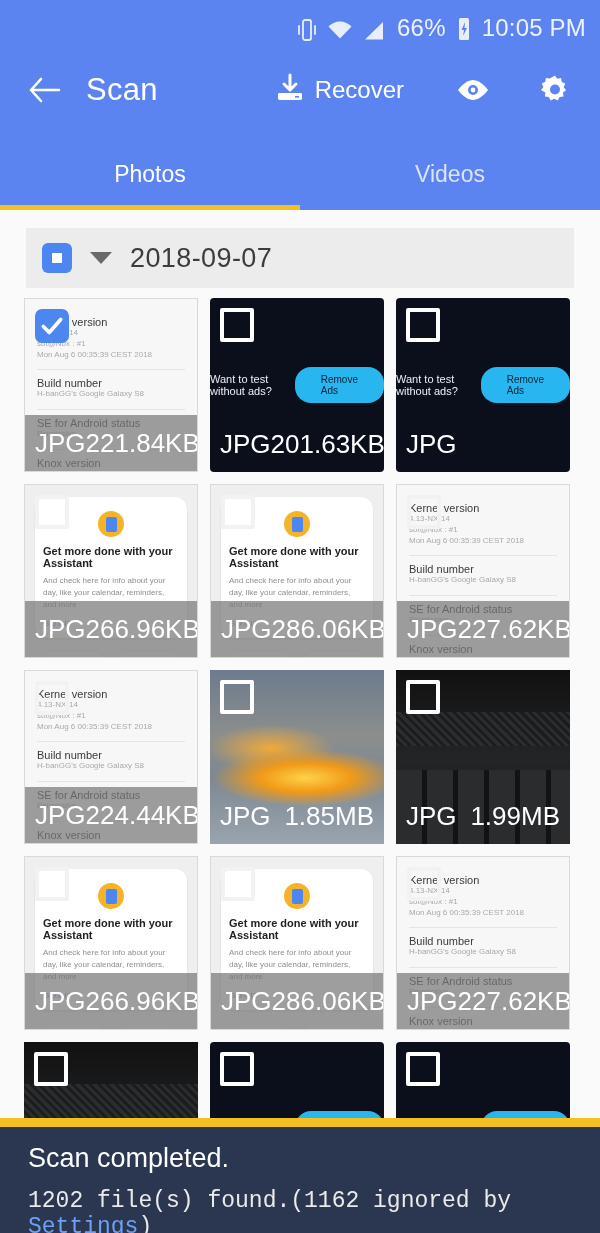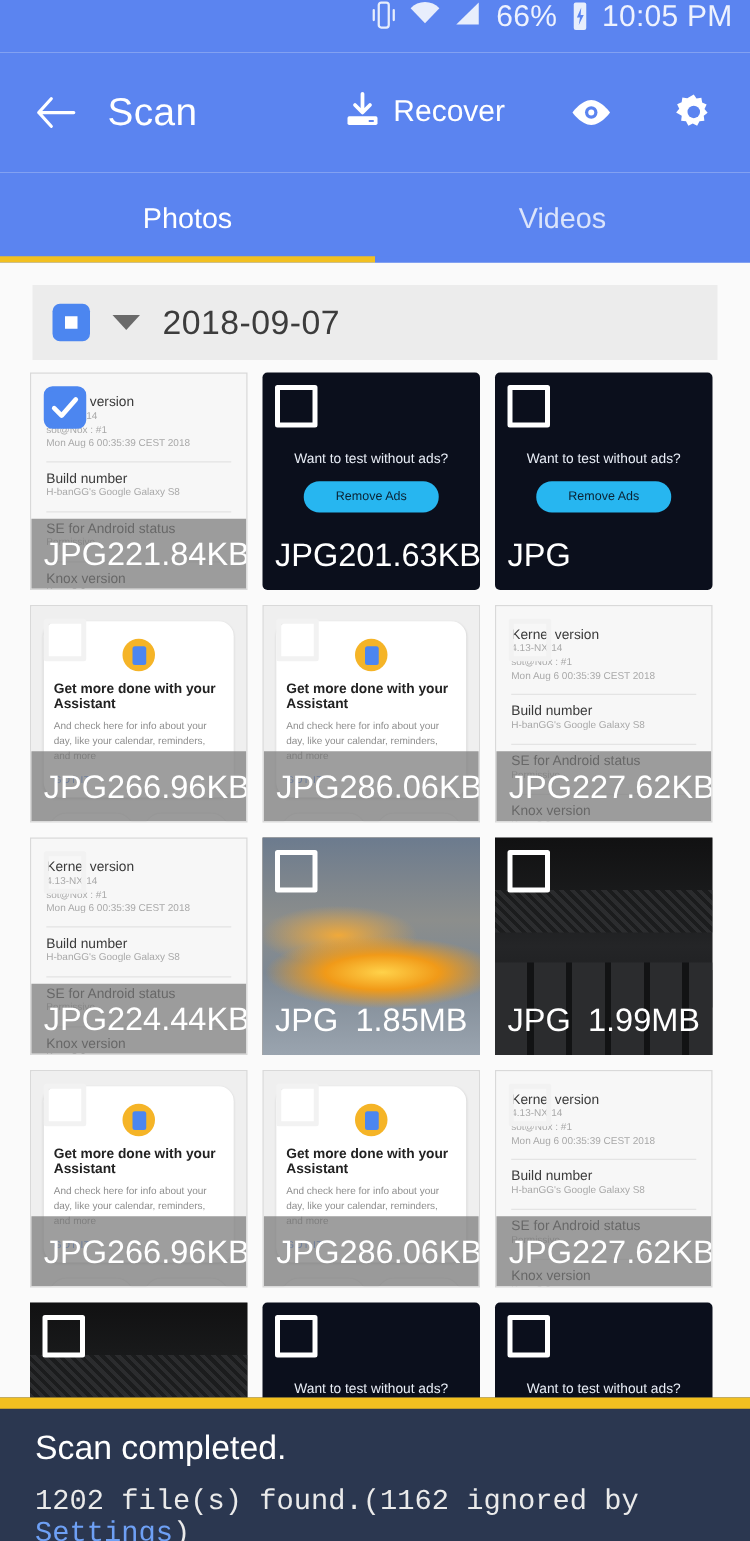--- a/index.html
+++ b/index.html
@@ -6,21 +6,21 @@
   html, body {
     width: 600px; height: 1233px;
     font-family: "Liberation Sans", sans-serif;
     background: #ffffff; overflow: hidden;
   }
   #app { position: relative; width: 600px; height: 1233px; overflow: hidden; background:#fafafa; }
 
   
   .statusbar {
     height: 42px; background: #5b84f0; color: #e8eefc;
-    display: flex; align-items: flex-start; justify-content: flex-end;
+    display: flex; align-items: flex-end; justify-content: flex-end;
     padding: 0 14px 0 0; gap: 10px;
   }
   .statusbar .sb-ic { display:flex; align-items:center; }
   .sb-text { font-size: 24px; letter-spacing: .2px; color:#eef2fe; }
 
   
   .appbar {
     height: 96px; background: #5b84f0;
     display: flex; align-items: center; padding: 0 22px; gap: 0;
   }
@@ -108,21 +108,21 @@
                   display:flex;align-items:center;justify-content:center;}
   .assist-badge i { width:11px;height:15px;background:#4c86f0;border-radius:2px;display:block;}
   .assist-h { font-size: 11px; color:#222; font-weight:bold; }
   .assist-p { font-size: 8px; color:#8e8e8e; margin-top:6px; line-height:1.5; }
   .assist-a { font-size: 8px; color:#4c86f0; margin-top:8px; letter-spacing:.5px;}
   .assist-chips { display:flex; gap:8px; margin-top: 12px; padding: 0 4px;}
   .chip { flex:1; height: 28px; border-radius:14px; background:#f5f5f5; border:1px solid #e6e6e6;
           display:flex;align-items:center;justify-content:center;gap:4px; font-size:7px; color:#777;}
 
   
-  .mock-ad { position:absolute; inset:0; display:flex; flex-direction:column;
+  .mock-ad { position:absolute; inset:0; display:flex; flex-direction:row;
              align-items:center; justify-content:center; gap: 12px; }
   .ad-q { color:#e9eef7; font-size: 11px; }
   .ad-btn { background:#27b6f0; color:#0a2233; font-size: 10px;
             padding: 7px 26px; border-radius: 16px; }
 
   
   .mock-sky { position:absolute; inset:0;
     background:
       radial-gradient(ellipse 130px 40px at 55% 62%, #ffd24a 0%, #f19a18 35%, rgba(180,120,40,0) 72%),
       radial-gradient(ellipse 90px 34px at 35% 45%, #f0a93a 0%, rgba(200,140,60,0) 70%),

